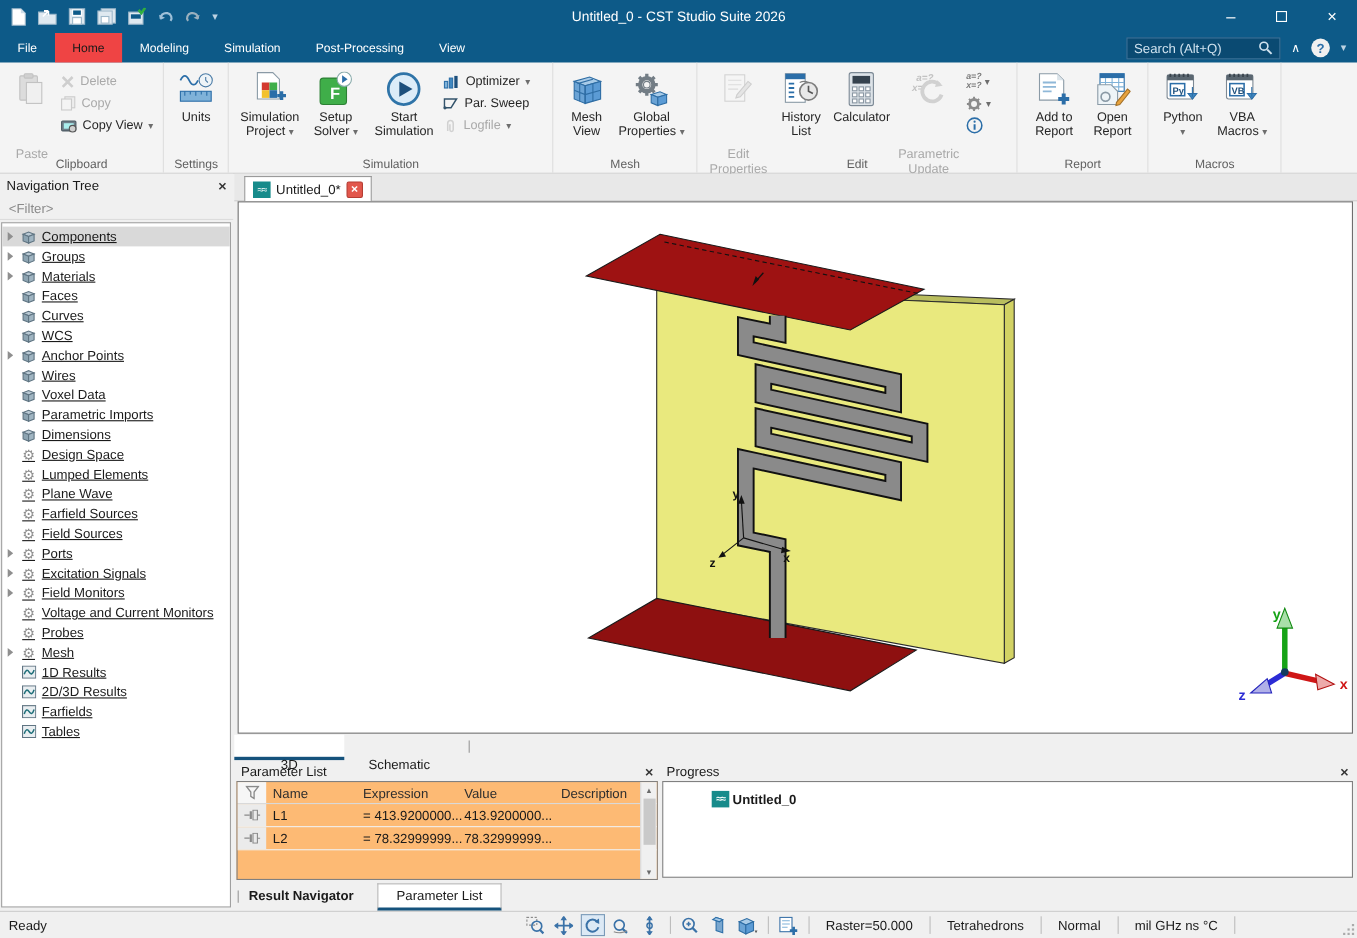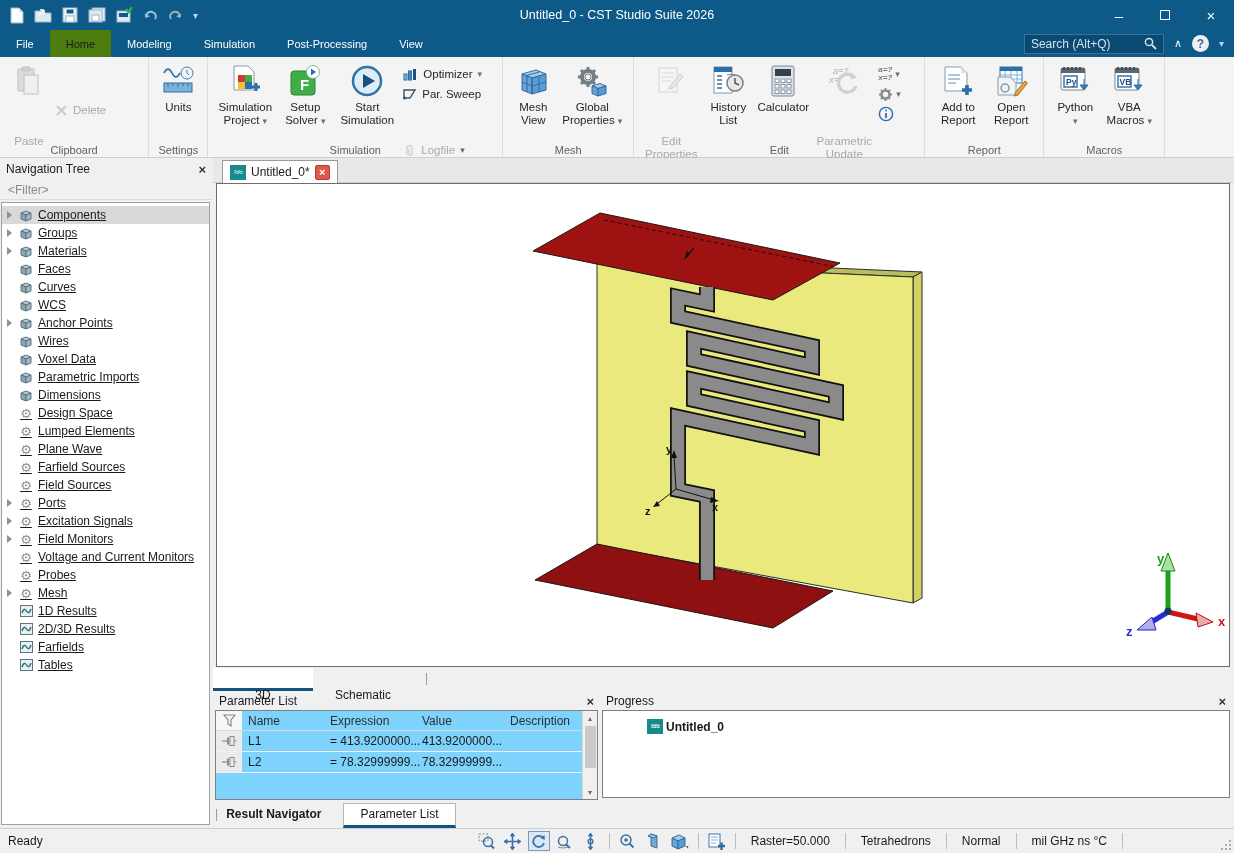--- a/index.html
+++ b/index.html
@@ -11,38 +11,38 @@
   .qat { display:flex; align-items:center; gap:10px; padding-left:10px; }
   .qat svg { display:block; }
   #title-text { position:absolute; left:0; right:0; text-align:center; color:#fff; font-size:12.5px; pointer-events:none; }
   .winbtns { margin-left:auto; display:flex; }
   .winbtn { width:46px; height:30px; display:flex; align-items:center; justify-content:center; color:#fff; font-size:15px; }
   .maxbox { width:10px; height:10px; border:1.5px solid #fff; display:inline-block; }
 
   
   #menubar { position:absolute; left:0; top:30px; width:1234px; height:27px; background:#0d5a88; display:flex; align-items:stretch; }
   .menu-tab { padding:0 16px; display:flex; align-items:center; color:#fff; font-size:11px; }
-  .menu-tab.active { background:#4d7c0f; color:#1a1a1a; }
+  .menu-tab.active { background:#ef4444; color:#1a1a1a; }
   .menu-right { margin-left:auto; display:flex; align-items:center; gap:10px; padding-right:10px; }
   #searchbox { width:140px; height:20px; background:#0a4a72; border:1px solid #3c7399; color:#cfe2ef; font-size:12px; display:flex; align-items:center; padding:0 6px; }
   #searchbox .ph { flex:1; }
   .chev-up { color:#fff; font-size:11px; }
   .help-circle { width:17px; height:17px; border-radius:50%; background:#f0f0f0; color:#2b6ea8; font-weight:bold; font-size:12px; display:flex; align-items:center; justify-content:center; }
   .dd-white { color:#bcd2e2; font-size:10px; }
 
   
   #ribbon { position:absolute; left:0; top:57px; width:1234px; height:101px; background:#f4f4f4; border-bottom:1px solid #cfcfcf; display:flex; }
   .rgroup { position:relative; border-right:1px solid #dedede; padding:3px 6px 16px 6px; display:flex; align-items:flex-start; }
   .rgroup-label { position:absolute; bottom:1px; left:0; right:0; text-align:center; font-size:11px; color:#606060; }
   .rb-big { display:flex; flex-direction:column; align-items:center; width:62px; padding-top:3px; }
   .rb-big .bicon { height:36px; display:flex; align-items:center; justify-content:center; }
   .rb-big .lab { font-size:11.5px; line-height:13px; text-align:center; color:#262626; margin-top:2px; }
   .minicol { display:flex; flex-direction:column; justify-content:flex-start; padding-top:4px; }
   .rb-mini { display:flex; align-items:center; gap:5px; font-size:11.5px; height:20px; color:#262626; padding:0 3px; }
-  .dis { color:#a9a9a9 !important;margin-top:36px; }
+  .dis { color:#a9a9a9 !important; }
   .dis svg, .rb-big.disb svg { opacity:.55; filter:grayscale(1); }
   .disb .lab { color:#a9a9a9;margin-top:36px; }
   .dd { font-size:9px; color:#6d6d6d; }
   .tinybtn { height:20px; display:flex; align-items:center; gap:3px; padding:0 2px; }
   .ico-txt { font-size:8px; font-style:italic; color:#7a7a7a; line-height:8px; font-weight:bold; }
 
   
   #navpanel { position:absolute; left:0; top:158px; width:212px; height:670px; background:#f0f0f0; }
   #nav-title-row { height:22px; display:flex; align-items:center; padding:0 6px; font-size:12px; }
   #nav-title-row .x { margin-left:auto; color:#333; font-size:13px; font-weight:bold; }
@@ -67,21 +67,21 @@
 
   #viewtabs { position:absolute; left:213px; top:668px; width:1021px; height:23px; display:flex; font-size:12px; }
   .vtab { width:100px; text-align:center; padding-top:20px; }
   .vtab.active { background:#fff; border-bottom:3px solid #15527c; }
   .vtab-sep { color:#9a9a9a; padding-top:3px; margin-left:12px; }
 
   
   #parampanel { position:absolute; left:215px; top:692px; width:383px; height:136px; }
   .panel-title { height:18px; display:flex; align-items:center; font-size:12px; padding:0 4px; }
   .panel-title .x { margin-left:auto; font-size:13px; font-weight:bold; color:#333; }
-  #paramtable { position:absolute; left:0; top:18px; width:383px; height:90px; background:#7dd3fc; border:1px solid #808080; }
+  #paramtable { position:absolute; left:0; top:18px; width:383px; height:90px; background:#fdba74; border:1px solid #808080; }
   .ptab-scroll { position:absolute; right:0; top:0; width:15px; height:88px; background:#f0f0f0; border-left:1px solid #d9d9d9; }
   .sc-arrow { height:14px; display:flex; align-items:center; justify-content:center; font-size:8px; color:#6a6a6a; }
   .sc-thumb { position:absolute; left:2px; top:15px; width:11px; height:42px; background:#c9c9c9; }
   .sc-down { position:absolute; bottom:0; left:0; right:0; }
   .prow { display:flex; height:21px; align-items:center; font-size:12px; border-bottom:1px solid #f1f1f1; }
   .prow.head { height:20px; border-bottom:1px solid #d9d9d9; color:#2e2e2e; }
   .c-pin { width:26px; align-self:stretch; background:#ebebeb; display:flex; align-items:center; justify-content:center; }
   .prow.head .c-pin { background:#f6f6f6; }
   .c-name { width:88px; padding-left:6px; }
   .c-expr { width:92px; }

